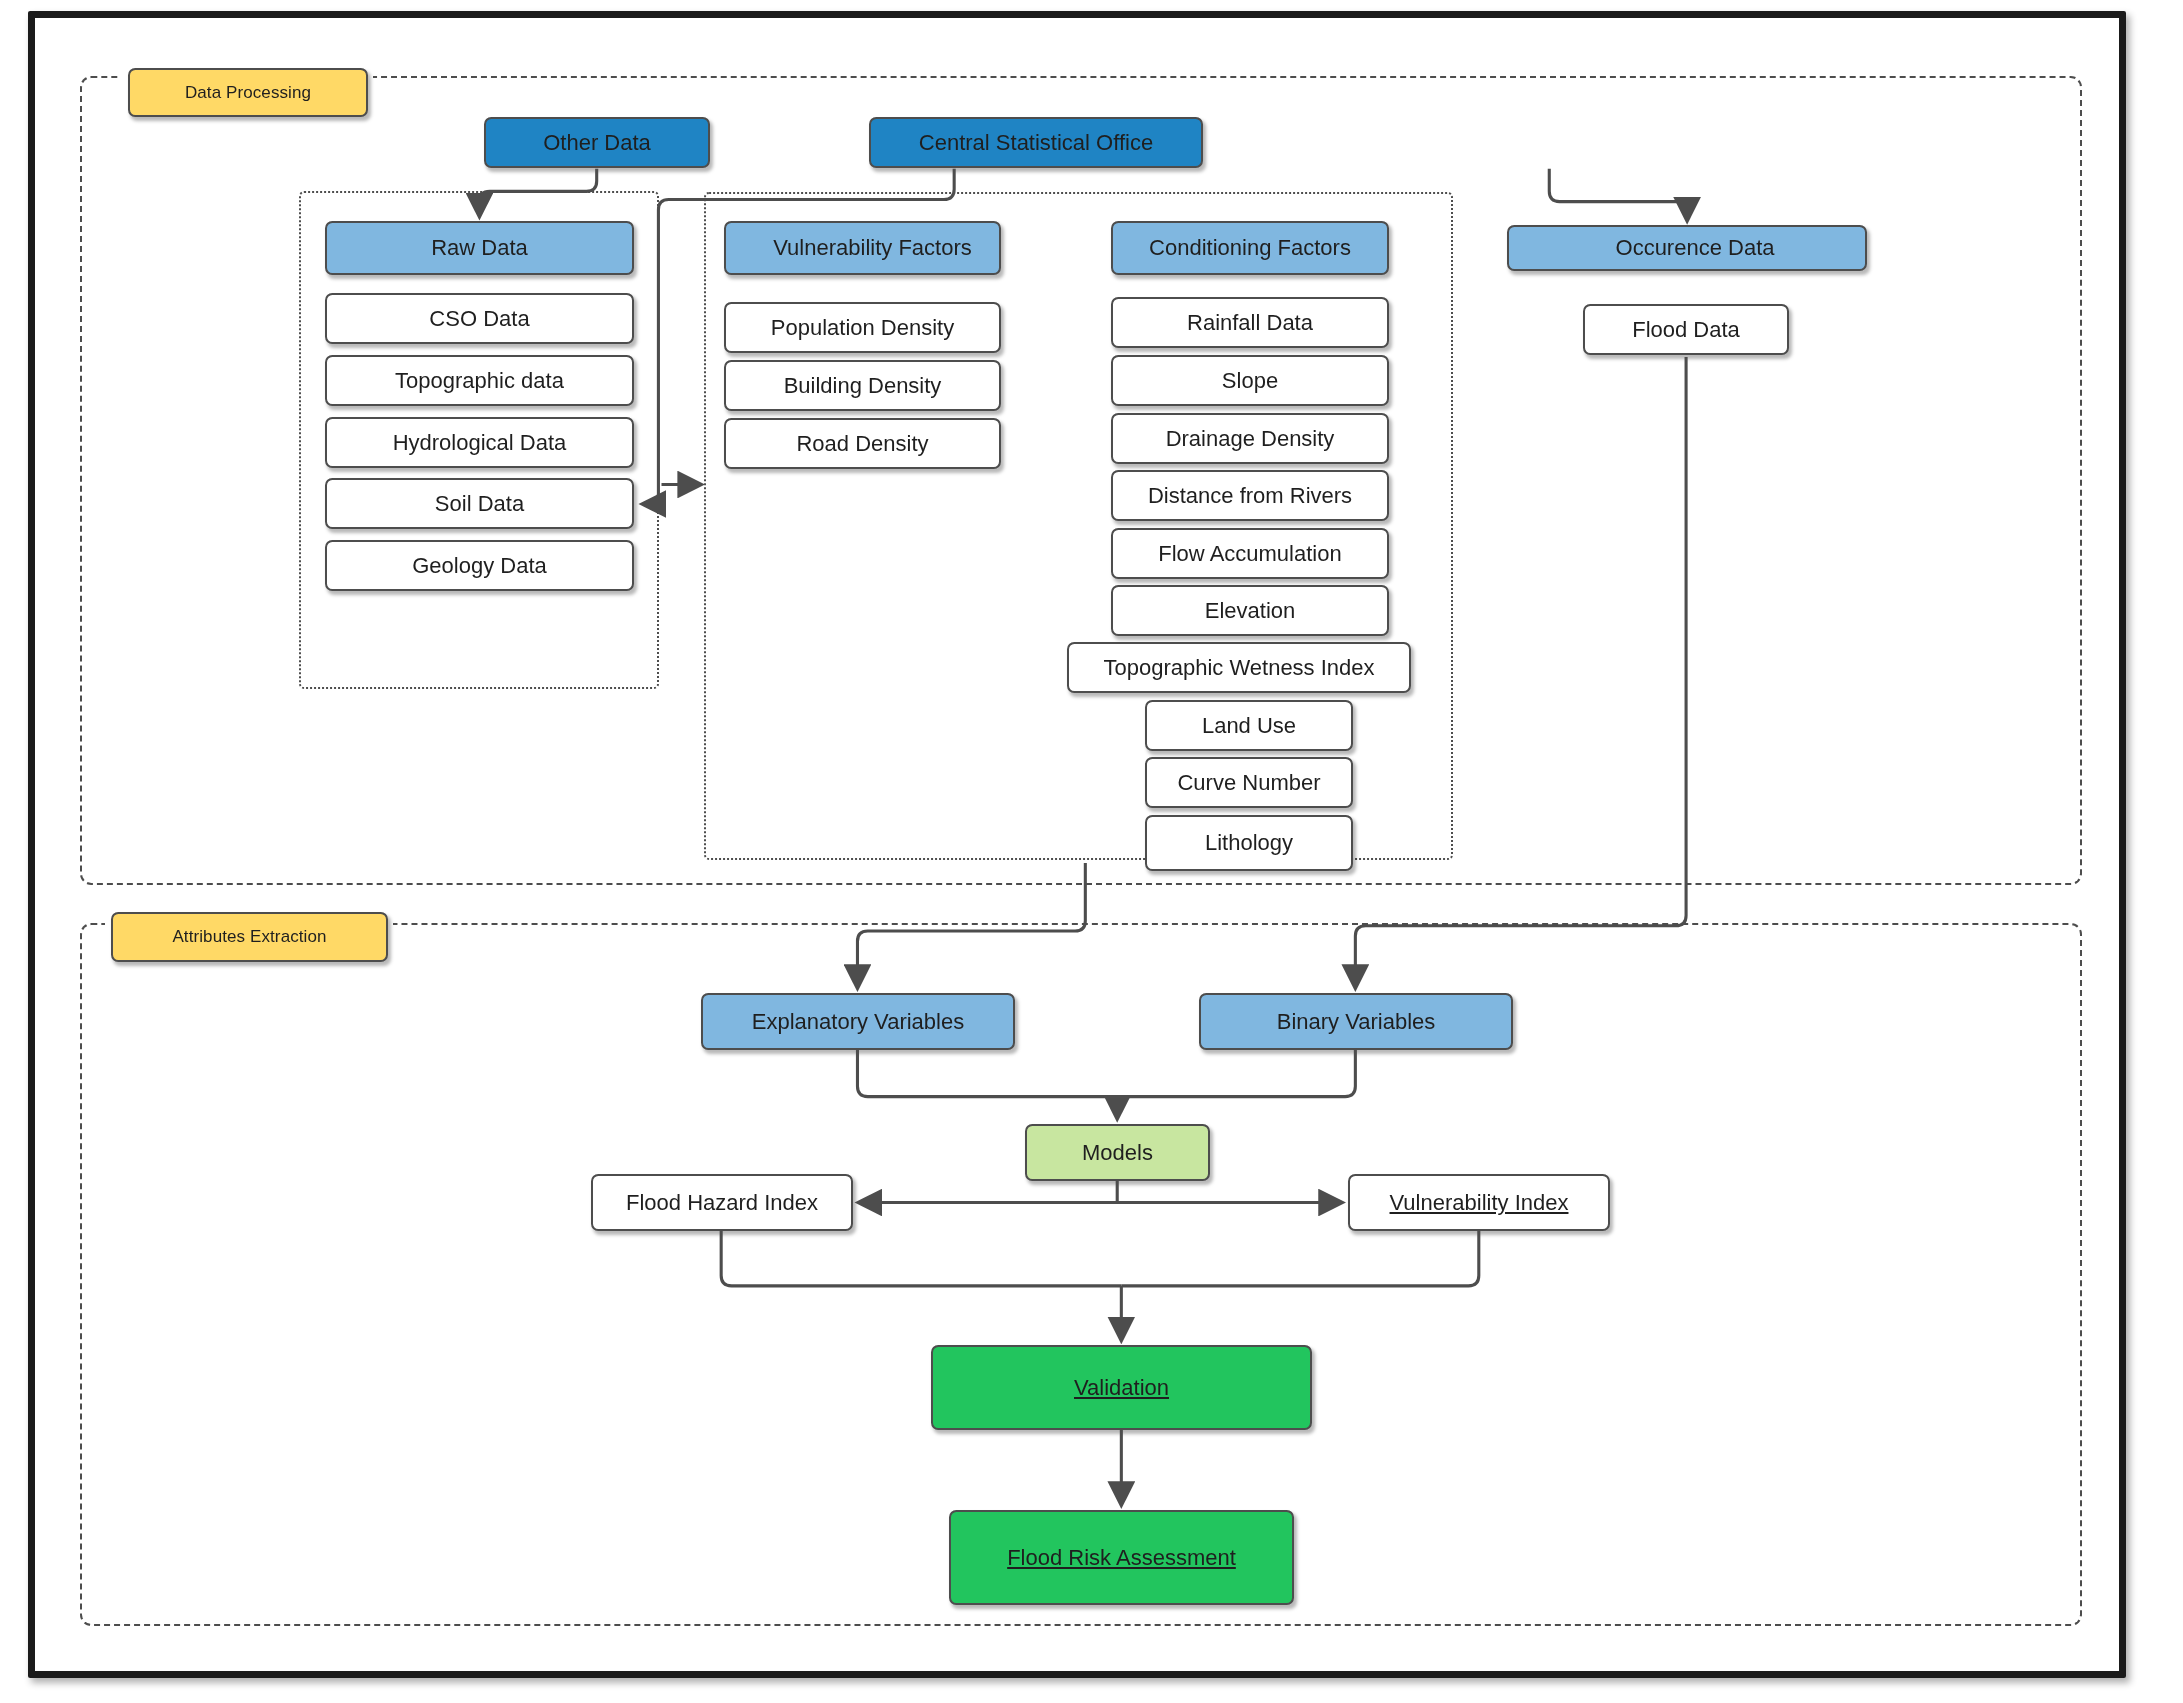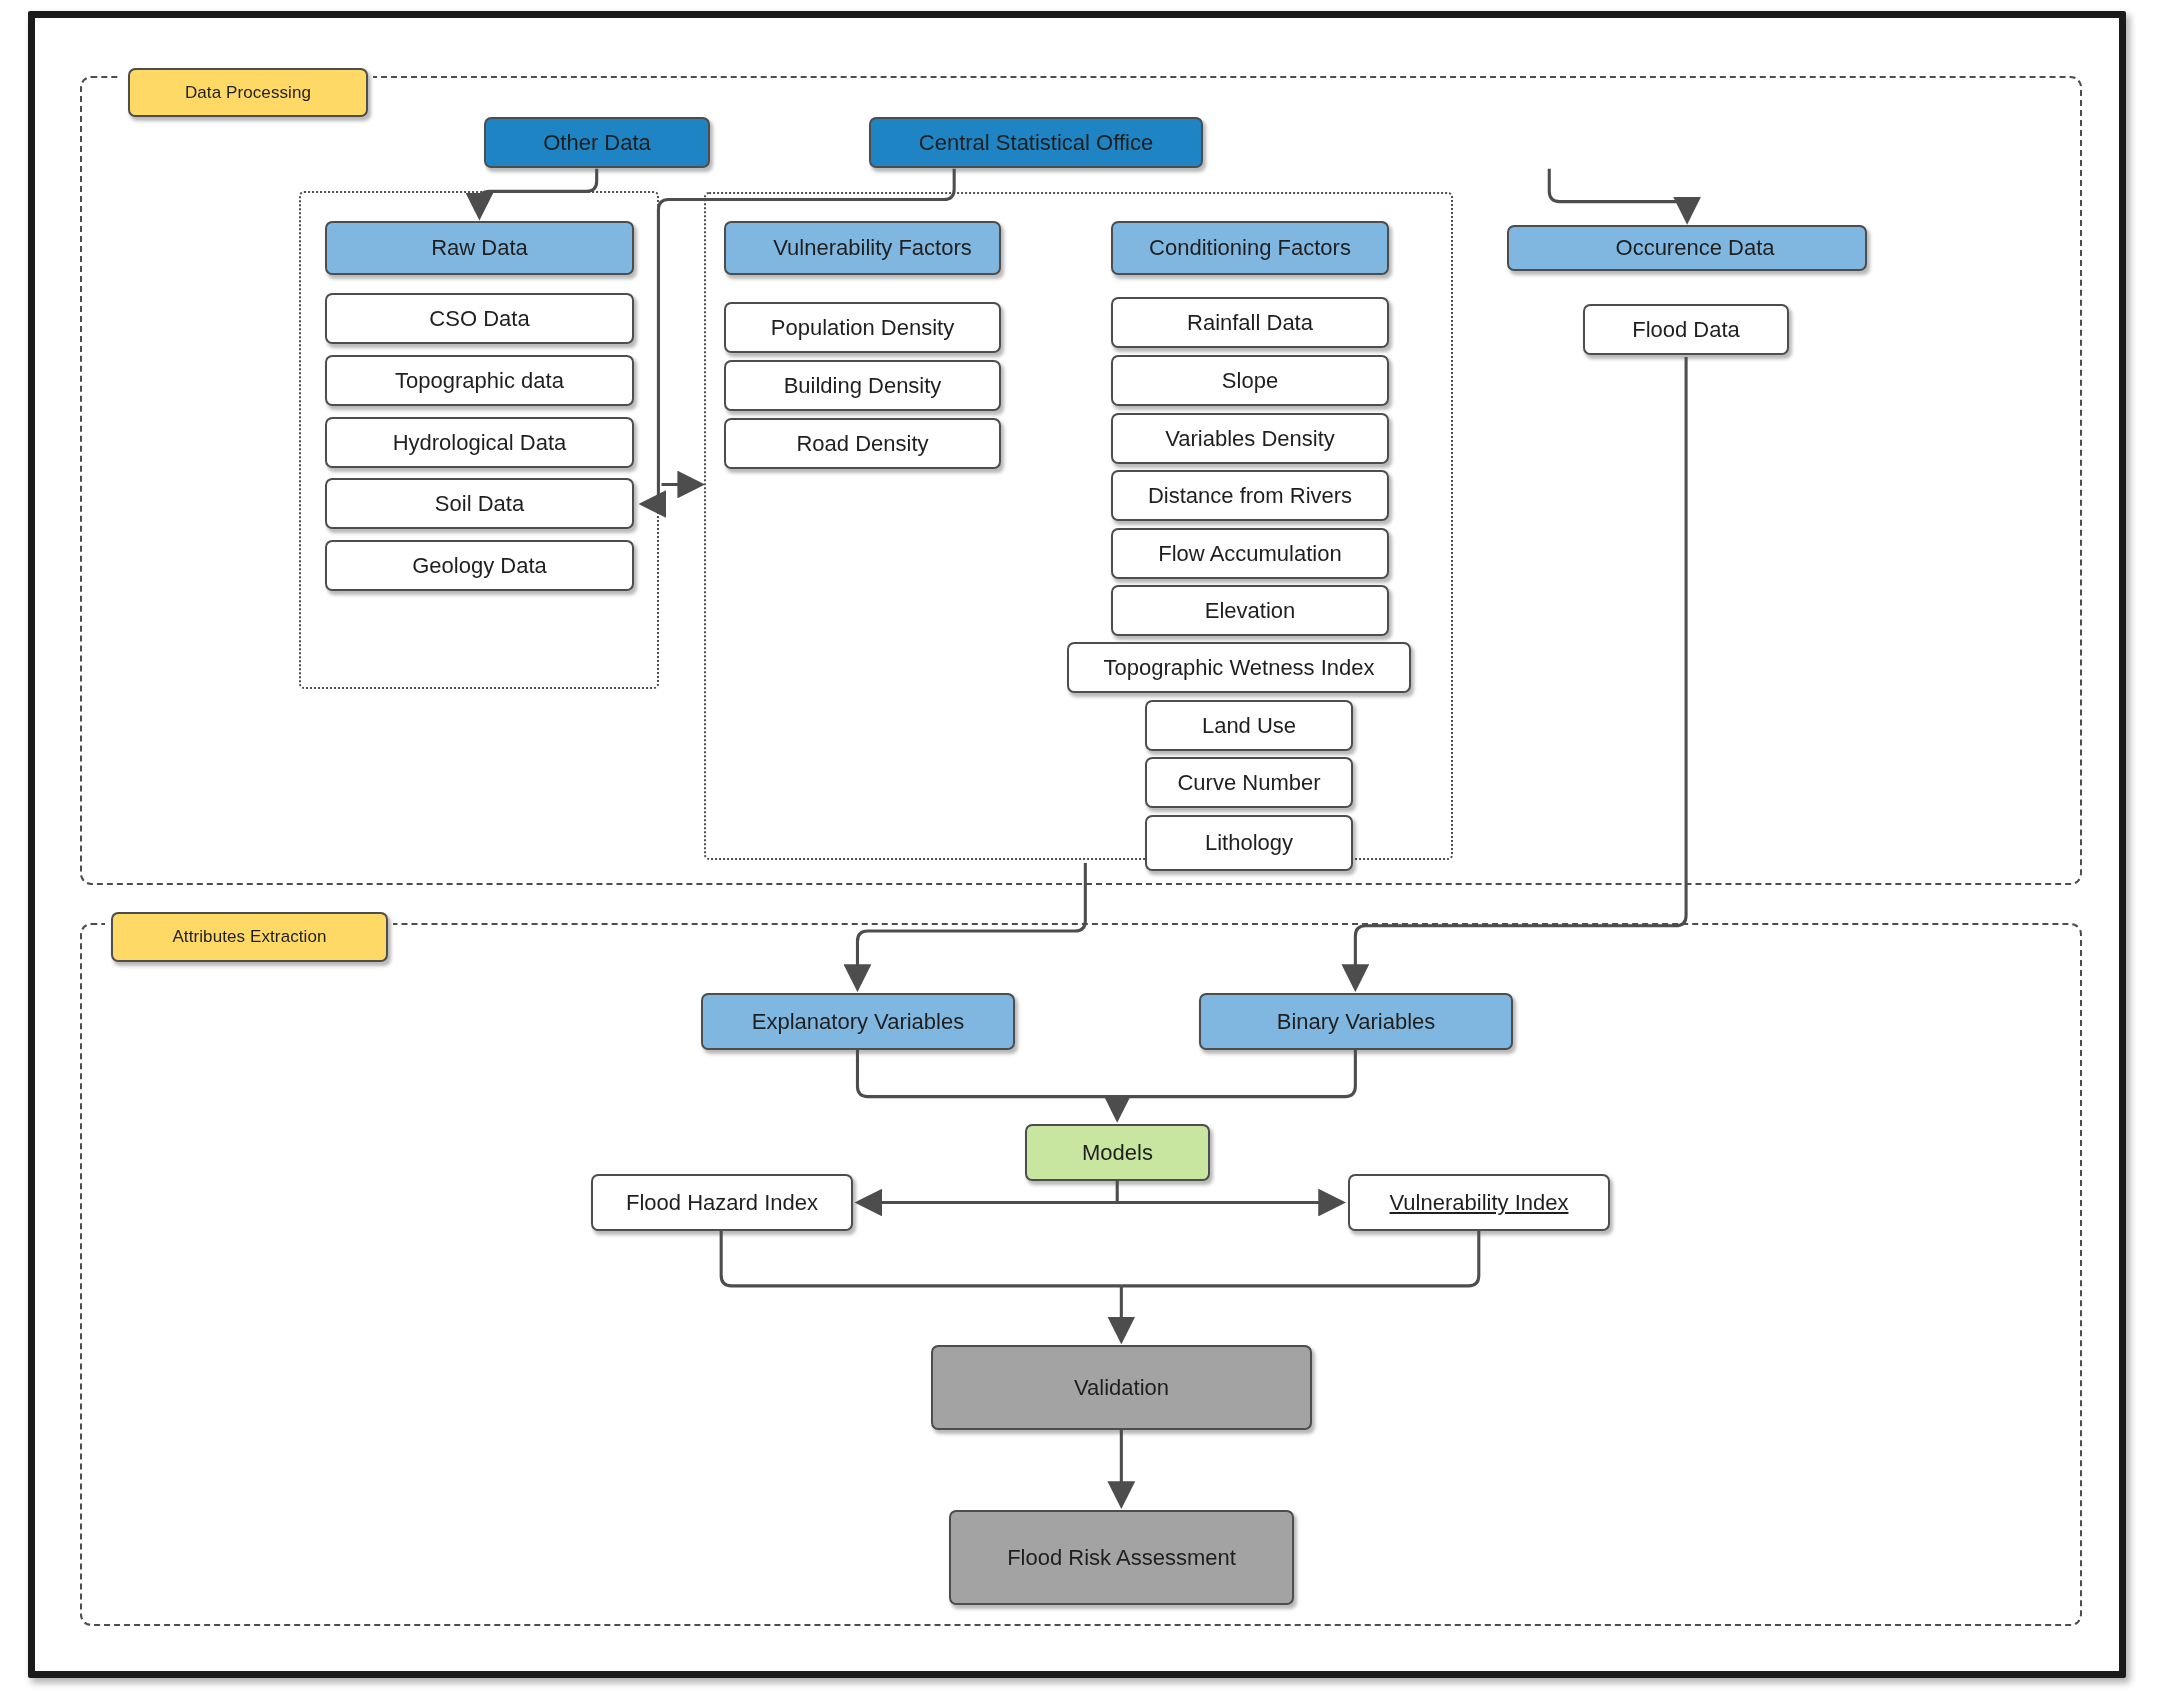--- a/index.html
+++ b/index.html
@@ -38,21 +38,21 @@
     border:2.6px solid #4d4d4d;border-radius:7.2px;box-sizing:border-box;
     color:#1f1f1f;text-align:center;line-height:1.05;
     box-shadow:2.6px 3.1px 3.6px rgba(0,0,0,.28);
     font-size:22px;
     background:#ffffff;
   }
   .n-srcblue{background:#1f84c4;}
   .n-midblue{background:#80b7e0;}
   .n-white{background:#ffffff;}
   .n-green{background:#c8e6a0;}
-  .n-pink{background:#a3a3a3;}
+  .n-pink{background:#22c55e;text-decoration:underline;}
 
   svg#wires{position:absolute;left:0;top:0;width:2183px;height:1703px;pointer-events:none;}
   .wire{fill:none;stroke:#4d4d4d;stroke-width:6;}
   .whead{fill:#4d4d4d;}
 </style>
 </head>
 <body>
 
 <div id="page">
   <div id="outer-frame"></div>
@@ -83,21 +83,21 @@
   <div class="node n-midblue" style="left:724px;top:221px;width:277px;height:54px;padding-left:20px;">Vulnerability Factors</div>
 
   <div class="node n-white" style="left:724px;top:302px;width:277px;height:51px;">Population Density</div>
   <div class="node n-white" style="left:724px;top:360px;width:277px;height:51px;">Building Density</div>
   <div class="node n-white" style="left:724px;top:418px;width:277px;height:51px;">Road Density</div>
 
   <div class="node n-midblue" style="left:1111px;top:221px;width:278px;height:54px;">Conditioning Factors</div>
 
   <div class="node n-white" style="left:1111px;top:297px;width:278px;height:51px;">Rainfall Data</div>
   <div class="node n-white" style="left:1111px;top:355px;width:278px;height:51px;">Slope</div>
-  <div class="node n-white" style="left:1111px;top:413px;width:278px;height:51px;">Variables Density</div>
+  <div class="node n-white" style="left:1111px;top:413px;width:278px;height:51px;">Drainage Density</div>
   <div class="node n-white" style="left:1111px;top:470px;width:278px;height:51px;">Distance from Rivers</div>
   <div class="node n-white" style="left:1111px;top:528px;width:278px;height:51px;">Flow Accumulation</div>
   <div class="node n-white" style="left:1111px;top:585px;width:278px;height:51px;">Elevation</div>
   <div class="node n-white" style="left:1067px;top:642px;width:344px;height:51px;">Topographic Wetness Index</div>
   <div class="node n-white" style="left:1145px;top:700px;width:208px;height:51px;">Land Use</div>
   <div class="node n-white" style="left:1145px;top:757px;width:208px;height:51px;">Curve Number</div>
   <div class="node n-white" style="left:1145px;top:815px;width:208px;height:56px;">Lithology</div>
 
   <div class="node n-midblue" style="left:1507px;top:225px;width:360px;height:46px;padding-left:16px;">Occurence Data</div>
   <div class="node n-white" style="left:1583px;top:304px;width:206px;height:51px;">Flood Data</div>

